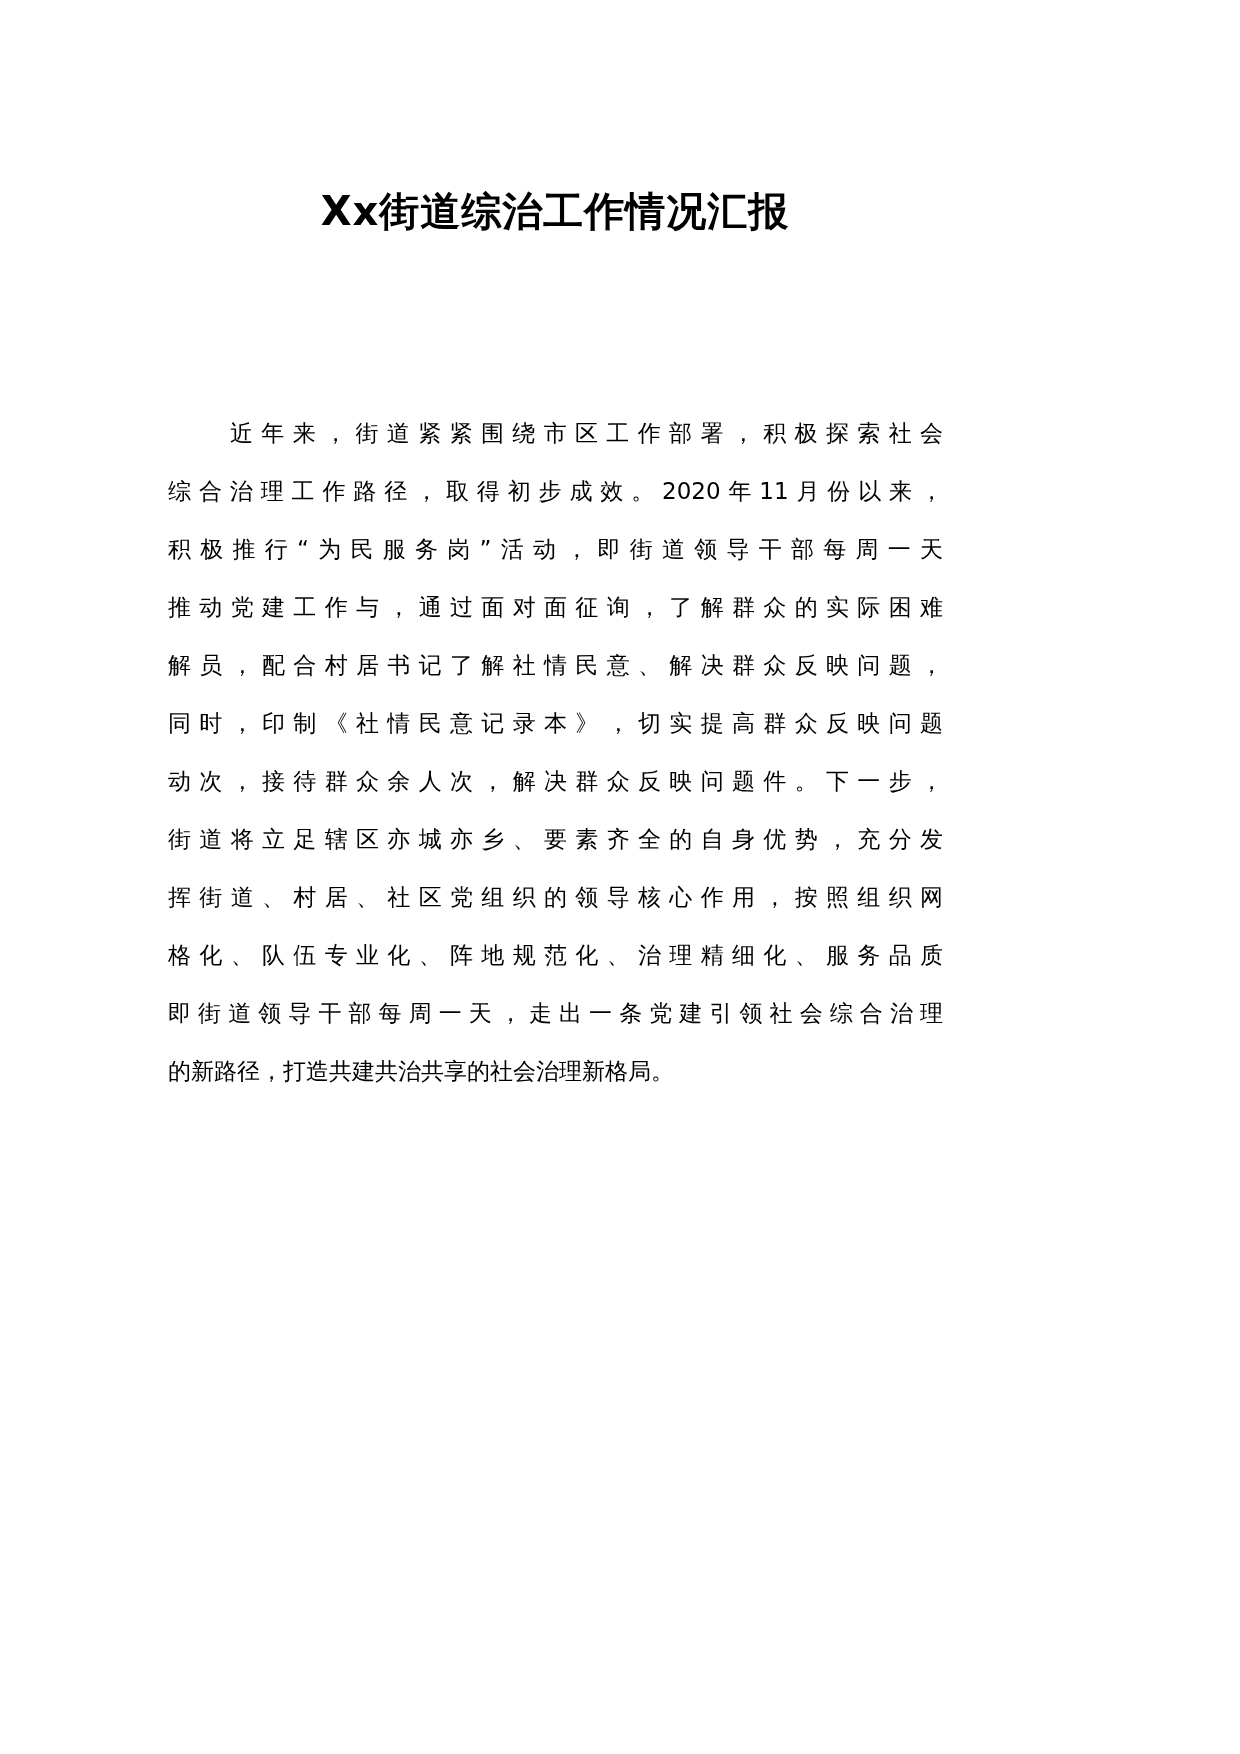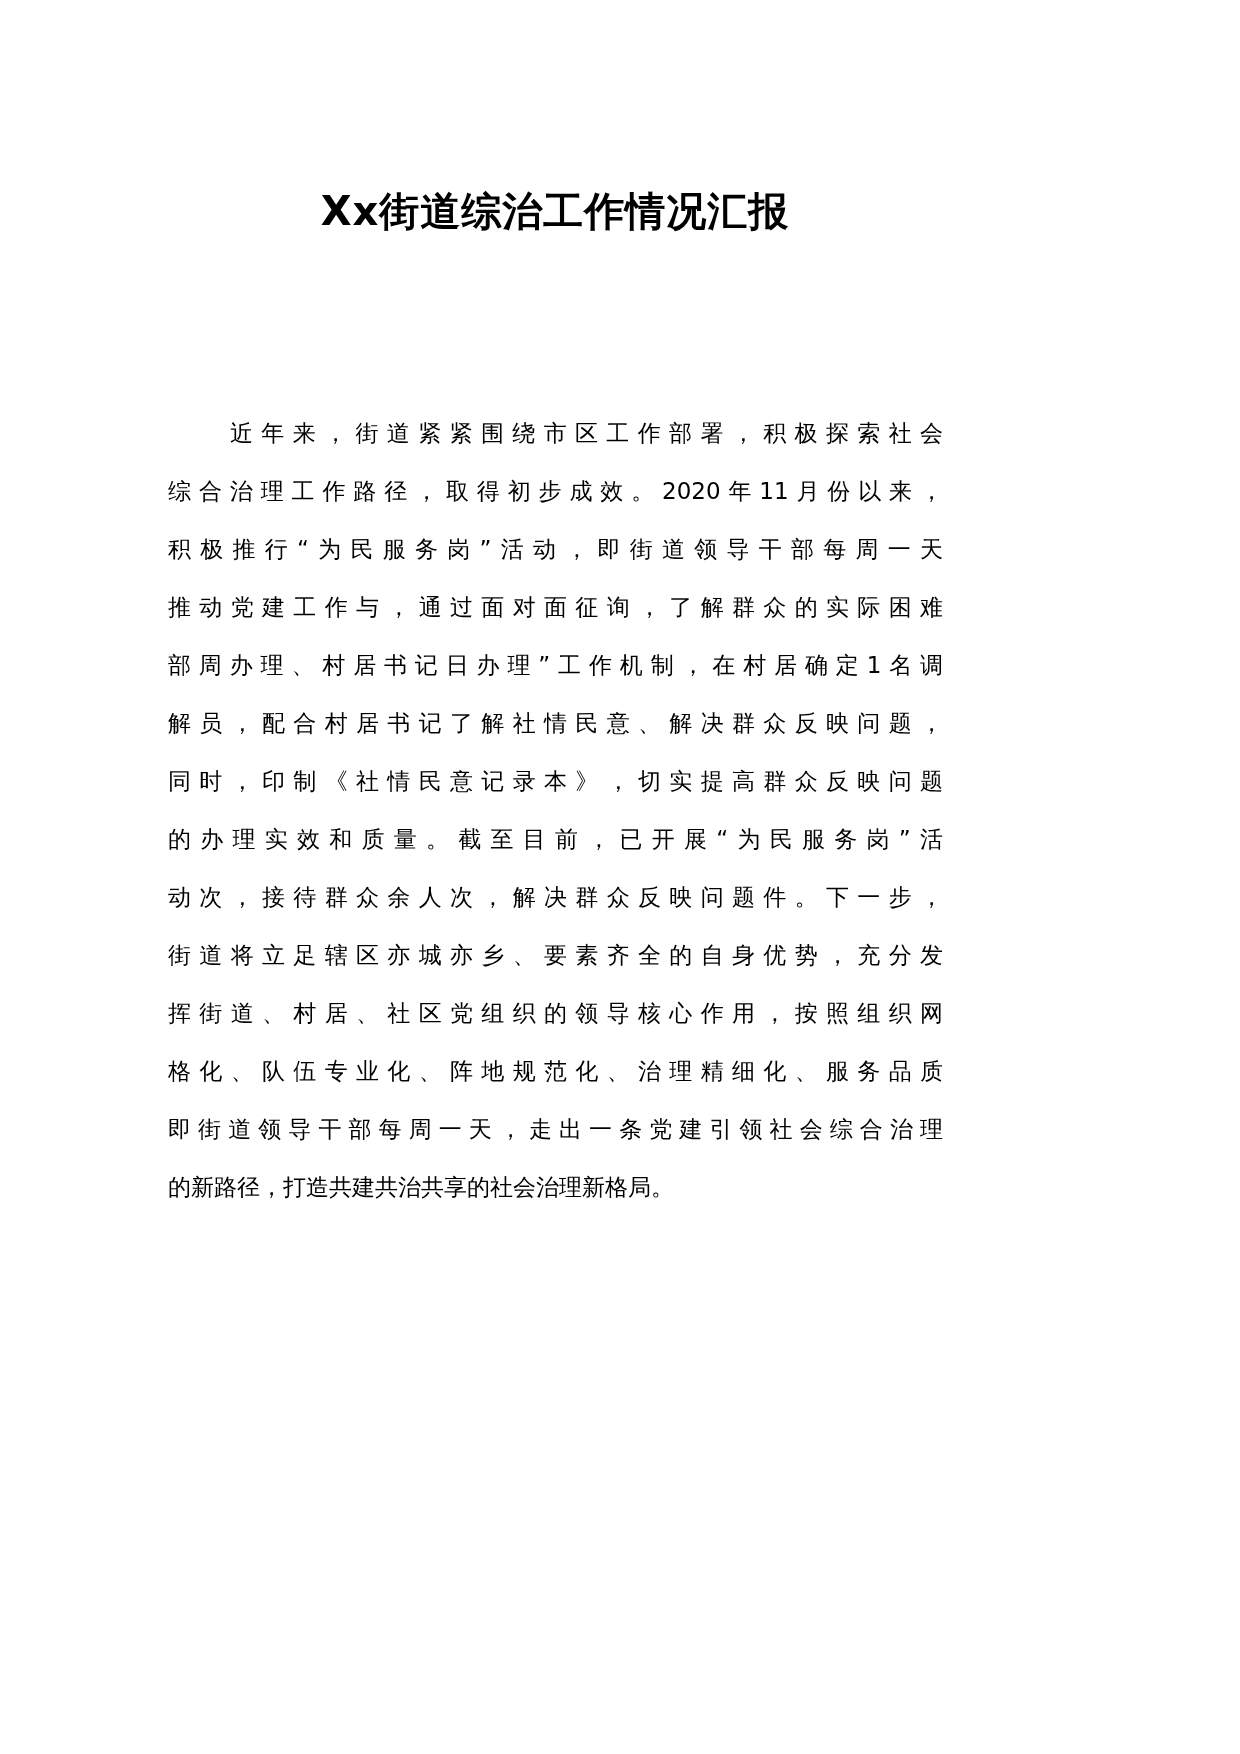--- a/index.html
+++ b/index.html
@@ -63,24 +63,22 @@
 <body>
 
 <div class="page">
   <h1 class="title">Xx街道综治工作情况汇报</h1>
 
   <div class="body-text">
     <span class="line indent">近年来，街道紧紧围绕市区工作部署，积极探索社会</span>
     <span class="line">综合治理工作路径，取得初步成效。2020年11月份以来，</span>
     <span class="line">积极推行“为民服务岗”活动，即街道领导干部每周一天</span>
     <span class="line">推动党建工作与，通过面对面征询，了解群众的实际困难</span>
-    <span class="line">部周办理、村居书记日办理”工作机制，在村居确定1名调</span>
     <span class="line">解员，配合村居书记了解社情民意、解决群众反映问题，</span>
     <span class="line">同时，印制《社情民意记录本》，切实提高群众反映问题</span>
-    <span class="line">的办理实效和质量。截至目前，已开展“为民服务岗”活</span>
     <span class="line">动次，接待群众余人次，解决群众反映问题件。下一步，</span>
     <span class="line">街道将立足辖区亦城亦乡、要素齐全的自身优势，充分发</span>
     <span class="line">挥街道、村居、社区党组织的领导核心作用，按照组织网</span>
     <span class="line">格化、队伍专业化、阵地规范化、治理精细化、服务品质</span>
     <span class="line">即街道领导干部每周一天，走出一条党建引领社会综合治理</span>
     <span class="line last">的新路径，打造共建共治共享的社会治理新格局。</span>
   </div>
 </div>
 
 </body></html>

